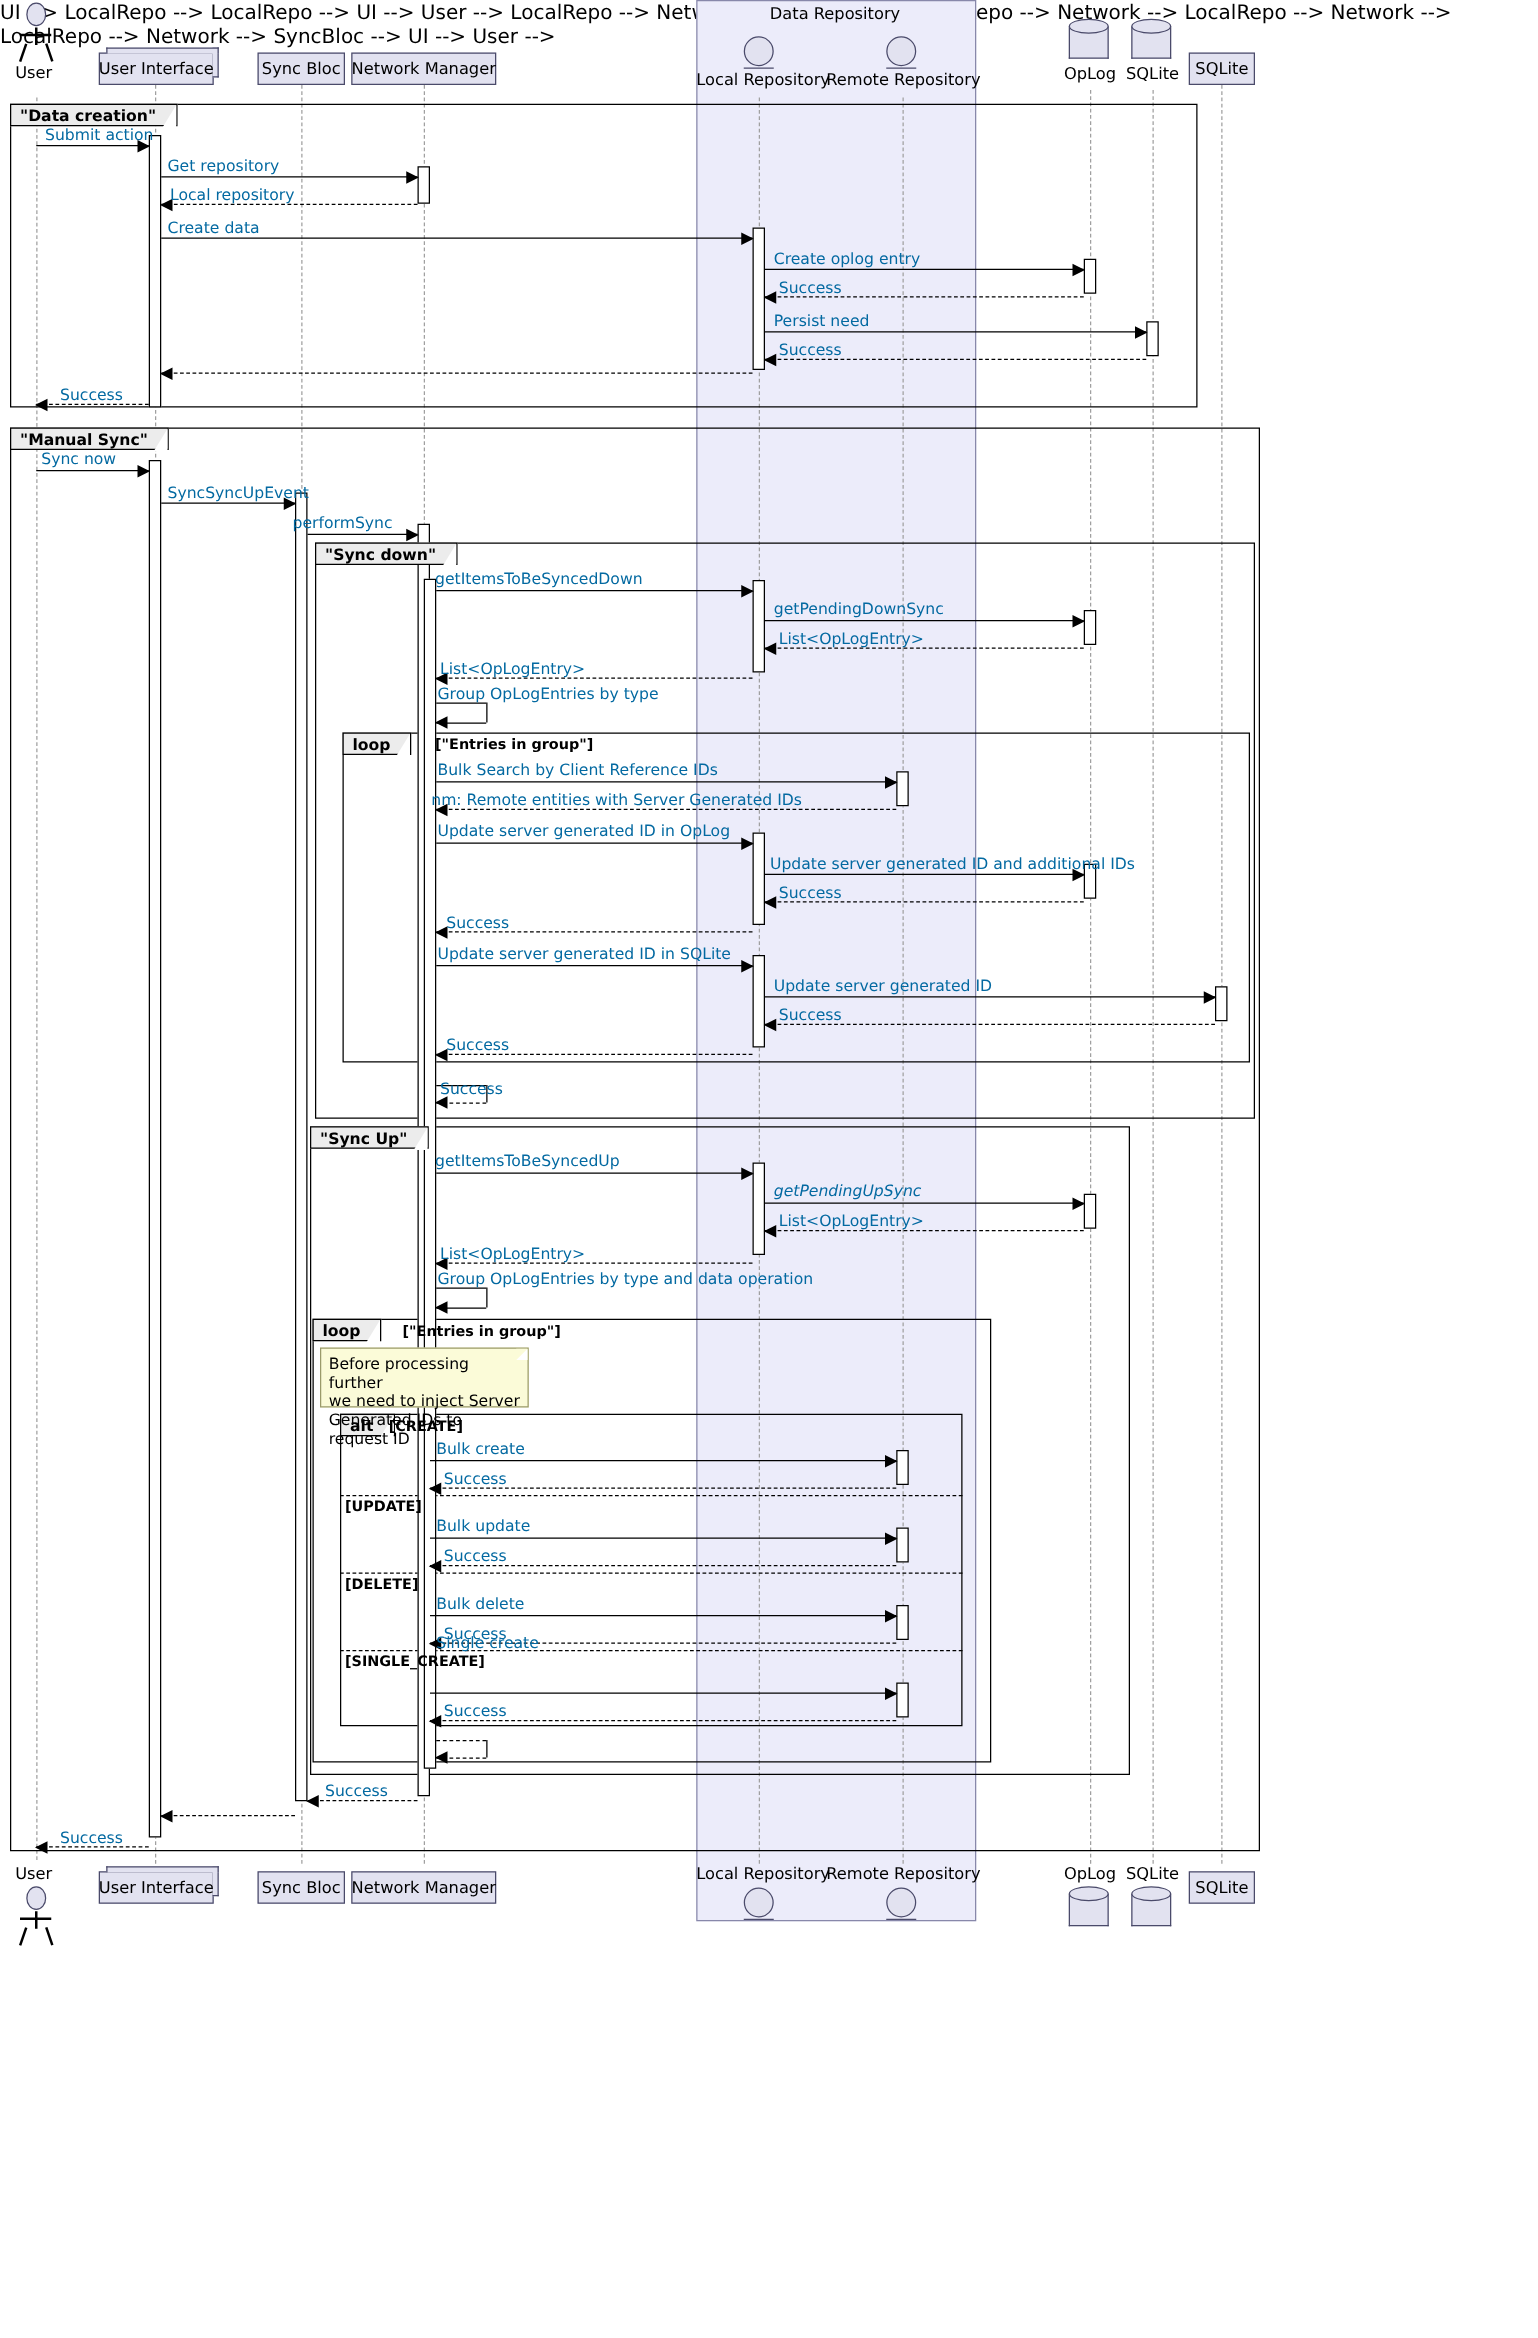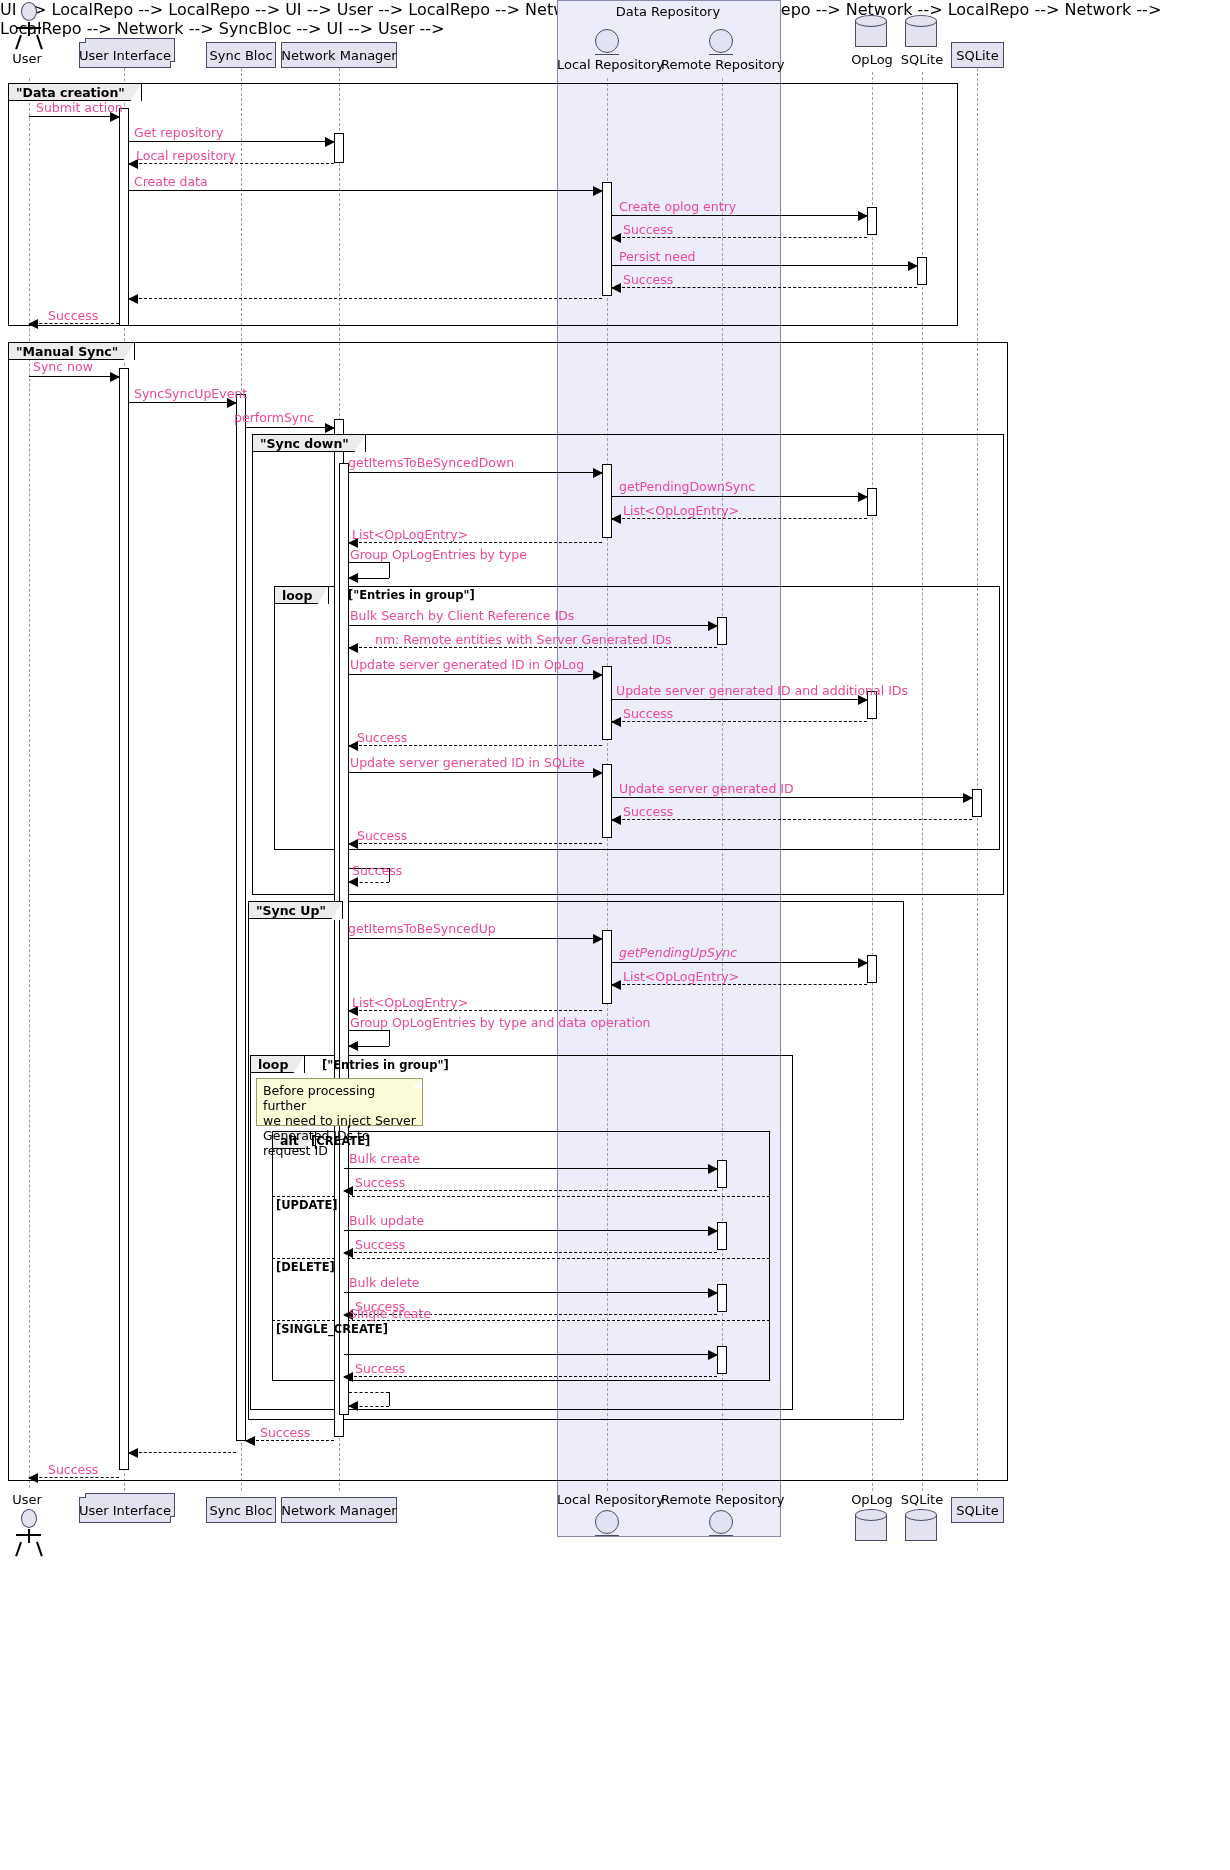--- a/index.html
+++ b/index.html
@@ -65,21 +65,21 @@
   
   .msg{position:absolute;height:0;z-index:5;}
   .msg.solid{border-top:1.3px solid #000;}
   .msg.dash{border-top:1.3px dashed #000;}
   .arrowR{position:absolute;right:-1px;top:-5px;width:0;height:0;
           border-top:5px solid transparent;border-bottom:5px solid transparent;
           border-left:10px solid #000;z-index:5;}
   .arrowL{position:absolute;left:-1px;top:-5px;width:0;height:0;
           border-top:5px solid transparent;border-bottom:5px solid transparent;
           border-right:10px solid #000;z-index:5;}
-  .mlbl{position:absolute;font-size:12.5px;color:#ec4899;white-space:nowrap;z-index:5;}
+  .mlbl{position:absolute;font-size:12.5px;color:#0369a1;white-space:nowrap;z-index:5;}
 
   
   .self{position:absolute;z-index:5;}
   .self .top{position:absolute;left:0;top:0;height:0;border-top:1.3px solid #000;}
   .self .right{position:absolute;top:0;width:0;border-left:1.3px solid #000;}
   .self .bot{position:absolute;left:0;height:0;border-top:1.3px solid #000;}
 
   
   .note{position:absolute;background:#fbfbd8;border:1px solid #9a9a6a;font-size:12.5px;
         line-height:15px;padding:4px 6px;box-sizing:border-box;z-index:8;white-space:pre-line;}
@@ -378,21 +378,21 @@
   
   <div class="msg solid" style="left:349px;top:625px;width:368px;">
     <div class="arrowR"></div>
     </div>
   <div class="mlbl" style="left:350px;top:608px;">Bulk Search by Client Reference IDs</div>
 
    Network --&gt;
   <div class="msg dash" style="left:349px;top:647px;width:368px;">
     <div class="arrowL"></div>
     </div>
-  <div class="mlbl" style="left:375px;top:632px;">nm: Remote entities with Server Generated IDs</div>
+  <div class="mlbl" style="left:345px;top:632px;">nm: Remote entities with Server Generated IDs</div>
 
   
   <div class="msg solid" style="left:349px;top:674px;width:253px;">
     <div class="arrowR"></div>
     </div>
   <div class="mlbl" style="left:350px;top:657px;">Update server generated ID in OpLog</div>
 
   
   <div class="msg solid" style="left:612px;top:699px;width:255px;">
     <div class="arrowR"></div>

